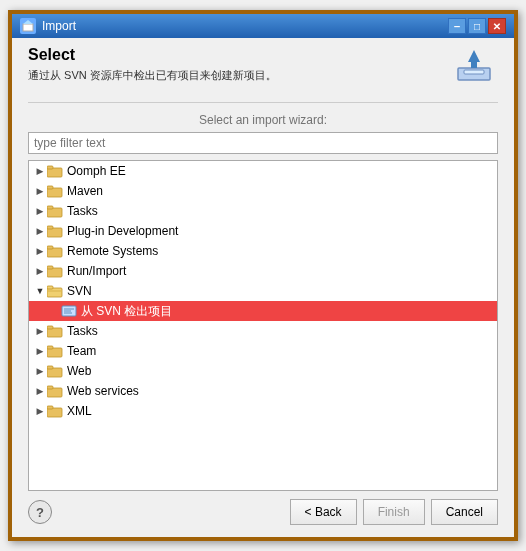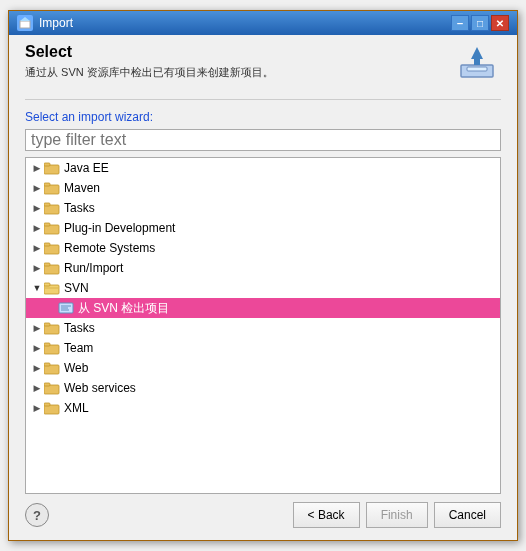--- a/index.html
+++ b/index.html
@@ -11,21 +11,21 @@
       justify-content: center;
       align-items: center;
       width: 526px;
       height: 551px;
       overflow: hidden;
     }
     .window {
       width: 510px;
       height: 531px;
       background: #f0f0f0;
-      border: 1px solid #a16207;
+      border: 4px solid #a16207;
       box-shadow: 2px 2px 8px rgba(0,0,0,0.4);
       display: flex;
       flex-direction: column;
     }
     .titlebar {
       background: linear-gradient(to bottom, #4a90d9, #2060b0);
       color: white;
       height: 24px;
       display: flex;
       align-items: center;
@@ -109,49 +109,50 @@
       height: 36px;
     }
     .separator {
       height: 1px;
       background: #ccc;
       margin: 6px 0 10px 0;
     }
     .filter-label {
       font-size: 12px;
       margin-bottom: 5px;
-      color: #1d4ed8;
+      color: #737373;
+      text-align: center;
     }
     .filter-input {
       width: 100%;
       height: 22px;
       border: 1px solid #aaa;
       padding: 2px 5px;
-      font-size: 16px;
+      font-size: 12px;
       color: #999;
       background: white;
       margin-bottom: 6px;
     }
     .tree-container {
       flex: 1;
       border: 1px solid #aaa;
       background: white;
       overflow-y: scroll;
       overflow-x: hidden;
     }
     .tree-item {
       display: flex;
       align-items: center;
       height: 20px;
       padding: 0 4px;
       cursor: pointer;
       white-space: nowrap;
     }
     .tree-item.selected {
-      background: #ec4899;
+      background: #ef4444;
       color: white;
     }
     .tree-arrow {
       width: 14px;
       height: 14px;
       display: flex;
       align-items: center;
       justify-content: center;
       font-size: 9px;
       color: #555;
@@ -289,21 +290,21 @@
     <input class="filter-input" type="text" placeholder="type filter text" style="">
 
     <div class="tree-container">
 
       <div class="tree-item">
         <div class="tree-arrow">▶</div>
         <svg class="folder-icon" viewBox="0 0 16 14">
           <rect x="0" y="4" width="15" height="9" rx="1" fill="#e8c060" stroke="#c0952a" stroke-width="0.8"></rect>
           <rect x="0" y="2" width="6" height="3" rx="1" fill="#e8c060" stroke="#c0952a" stroke-width="0.8"></rect>
         </svg>
-        <span class="tree-label">Java EE</span>
+        <span class="tree-label">Oomph EE</span>
       </div>
 
       <div class="tree-item">
         <div class="tree-arrow">▶</div>
         <svg class="folder-icon" viewBox="0 0 16 14">
           <rect x="0" y="4" width="15" height="9" rx="1" fill="#e8c060" stroke="#c0952a" stroke-width="0.8"></rect>
           <rect x="0" y="2" width="6" height="3" rx="1" fill="#e8c060" stroke="#c0952a" stroke-width="0.8"></rect>
         </svg>
         <span class="tree-label">Maven</span>
       </div>

